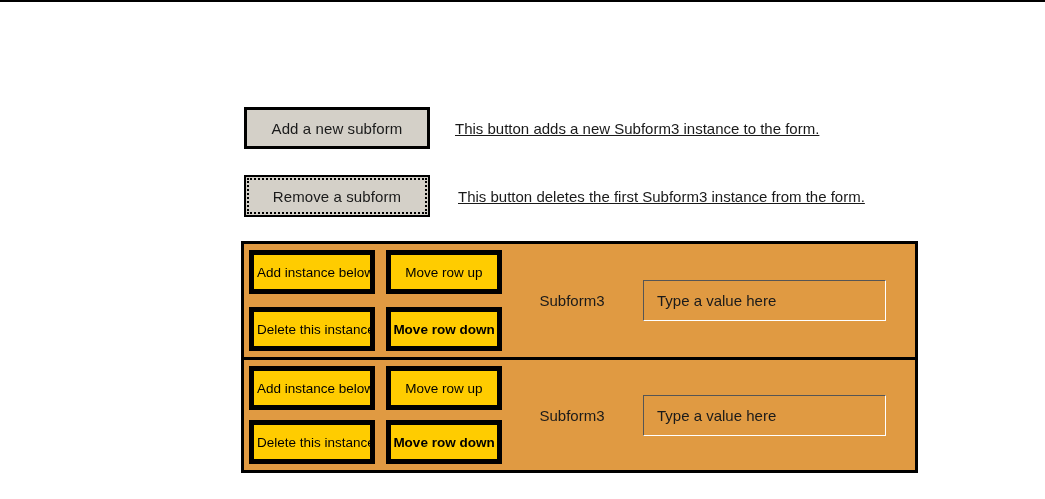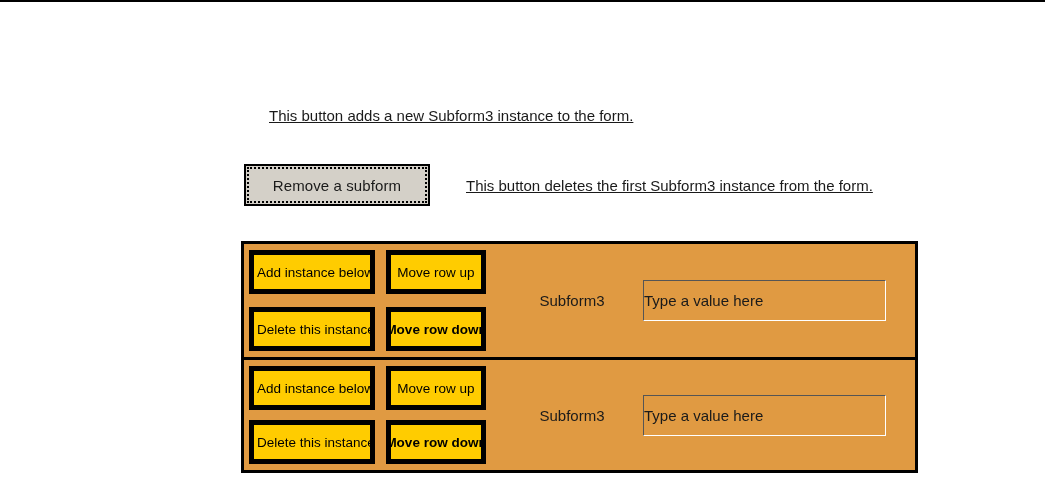--- a/index.html
+++ b/index.html
@@ -26,21 +26,21 @@
     background: #000000;
   }
 
   
   .action-row {
     position: absolute;
     display: flex;
     align-items: center;
   }
   #action-row-add    { left: 244px; top: 107px; }
-  #action-row-remove { left: 244px; top: 164px; gap: 8px; }
+  #action-row-remove { left: 244px; top: 175px; }
 
   .grey-btn {
     width: 186px;
     height: 42px;
     background: #d4d0c8;
     border: 3px solid #000000;
     box-sizing: border-box;
     display: flex;
     align-items: center;
     justify-content: center;
@@ -115,21 +115,21 @@
     cursor: pointer;
     white-space: nowrap;
   }
   .yellow-btn.left {
     width: 126px;
     justify-content: flex-start;
     padding-left: 3px;
     margin-right: 11px;
   }
   .yellow-btn.right {
-    width: 100px;
+    width: 116px;
     justify-content: center;
   }
   .yellow-btn.bold { font-weight: bold; }
 
   .subform-body {
     flex: 1;
     height: 100%;
     display: flex;
     align-items: center;
     padding-left: 4px;
@@ -147,33 +147,34 @@
     width: 243px;
     height: 41px;
     box-sizing: border-box;
     background: transparent;
     border-top: 1.5px solid #555555;
     border-left: 1.5px solid #555555;
     border-right: 1.5px solid #ffffff;
     border-bottom: 1.5px solid #ffffff;
     display: flex;
     align-items: center;
-    padding-left: 0;
+    padding-left: 13px;
     font-size: 15px;
     color: #1a1a1a;
     margin-left: 6px;
     cursor: text;
   }
 </style>
 </head>
 <body>
 
 <div class="top-rule"></div>
 
 <div class="action-row" id="action-row-add">
+  <div class="grey-btn">Add a new subform</div>
   <div class="action-desc">This button adds a new Subform3 instance to the form.</div>
 </div>
 
 <div class="action-row" id="action-row-remove">
   <div class="grey-btn dotted">Remove a subform</div>
   <div class="action-desc">This button deletes the first Subform3 instance from the form.</div>
 </div>
 
 <div class="subform-container">
 

